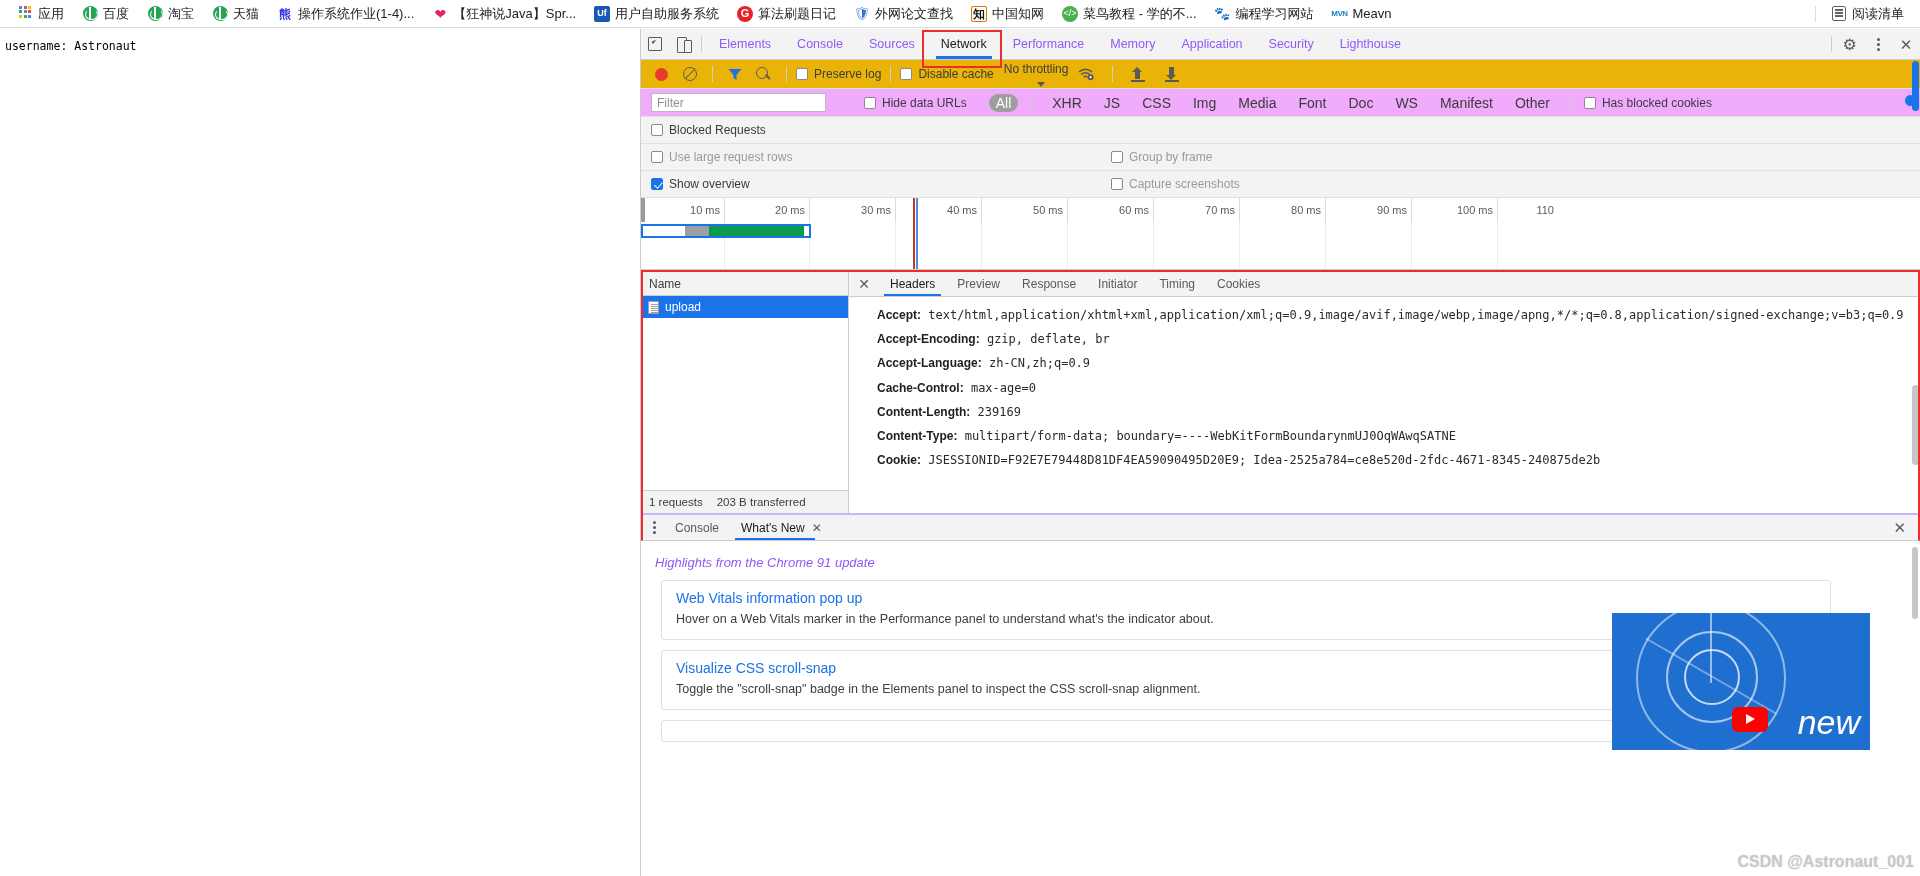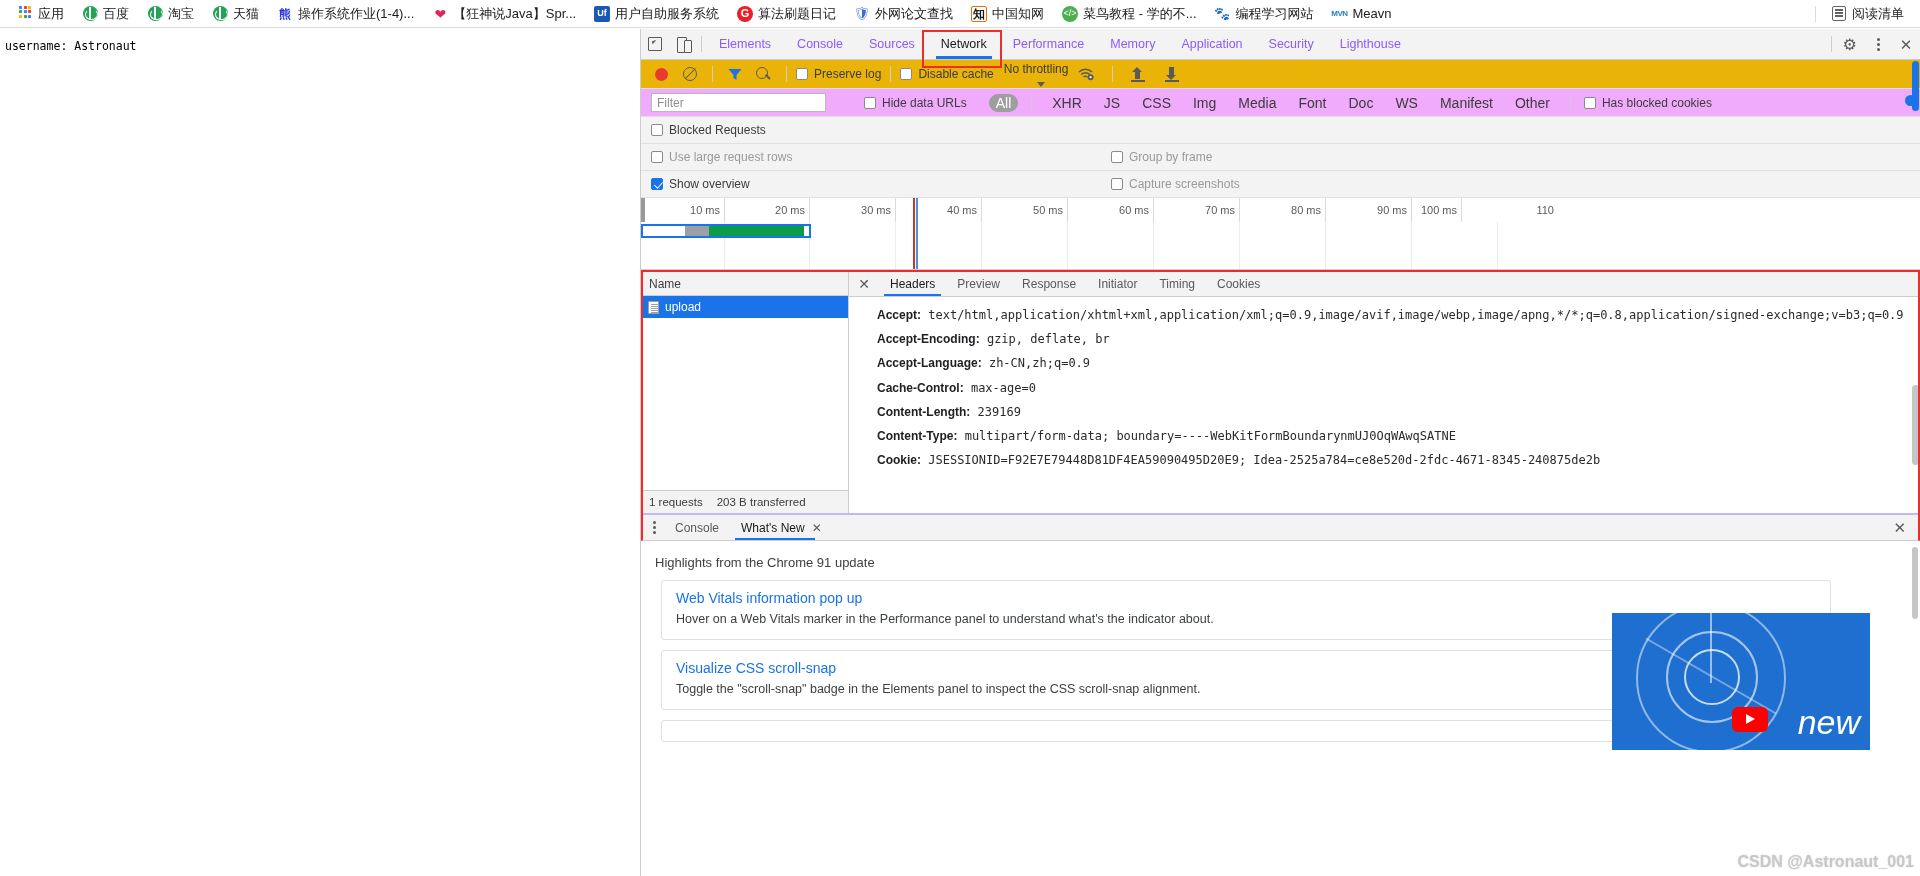--- a/index.html
+++ b/index.html
@@ -455,21 +455,21 @@
   #drawer-spacer { flex:1; }
 
   
   #whatsnew {
     position:relative;
     height: 356px;
     background:#fff;
     overflow:hidden;
   }
   #wn-heading {
-    font-size:13px; color:#404040; padding: 14px 0 10px 14px;
+    font-size:13px; color:#8b5cf6; padding: 14px 0 10px 14px; font-style: italic;
   }
   .wn-card {
     margin: 0 auto 10px 20px;
     width: 1170px;
     border:1px solid #e0e0e0;
     border-radius:3px;
     padding: 9px 14px 11px 14px;
   }
   .wn-title { color:#1a73e8; font-size:14px; margin-bottom:4px; }
   .wn-desc { color:#3c4043; font-size:12.5px; line-height:1.45; max-width:1000px;}
@@ -788,21 +788,21 @@
       <div id="overview-left-handle"></div>
       <div class="ruler-tick" style="left:0px;width:84px">10 ms</div>
       <div class="ruler-tick" style="left:84px;width:85px">20 ms</div>
       <div class="ruler-tick" style="left:169px;width:86px">30 ms</div>
       <div class="ruler-tick" style="left:255px;width:86px">40 ms</div>
       <div class="ruler-tick" style="left:341px;width:86px">50 ms</div>
       <div class="ruler-tick" style="left:427px;width:86px">60 ms</div>
       <div class="ruler-tick" style="left:513px;width:86px">70 ms</div>
       <div class="ruler-tick" style="left:599px;width:86px">80 ms</div>
       <div class="ruler-tick" style="left:685px;width:86px">90 ms</div>
-      <div class="ruler-tick" style="left:735px;width:86px">100 ms</div>
+      <div class="ruler-tick" style="left:771px;width:86px">100 ms</div>
       <div class="ruler-tick" style="left:857px;width:60px;border-right:none">110</div>
     </div>
     <div id="overview-bars">
       <div id="ov-blue-outline"></div>
       <div id="ov-white-inner"></div>
       <div id="ov-grey"></div>
       <div id="ov-green"></div>
       <div id="ov-redline"></div>
       <div id="ov-blueline"></div>
     </div>

